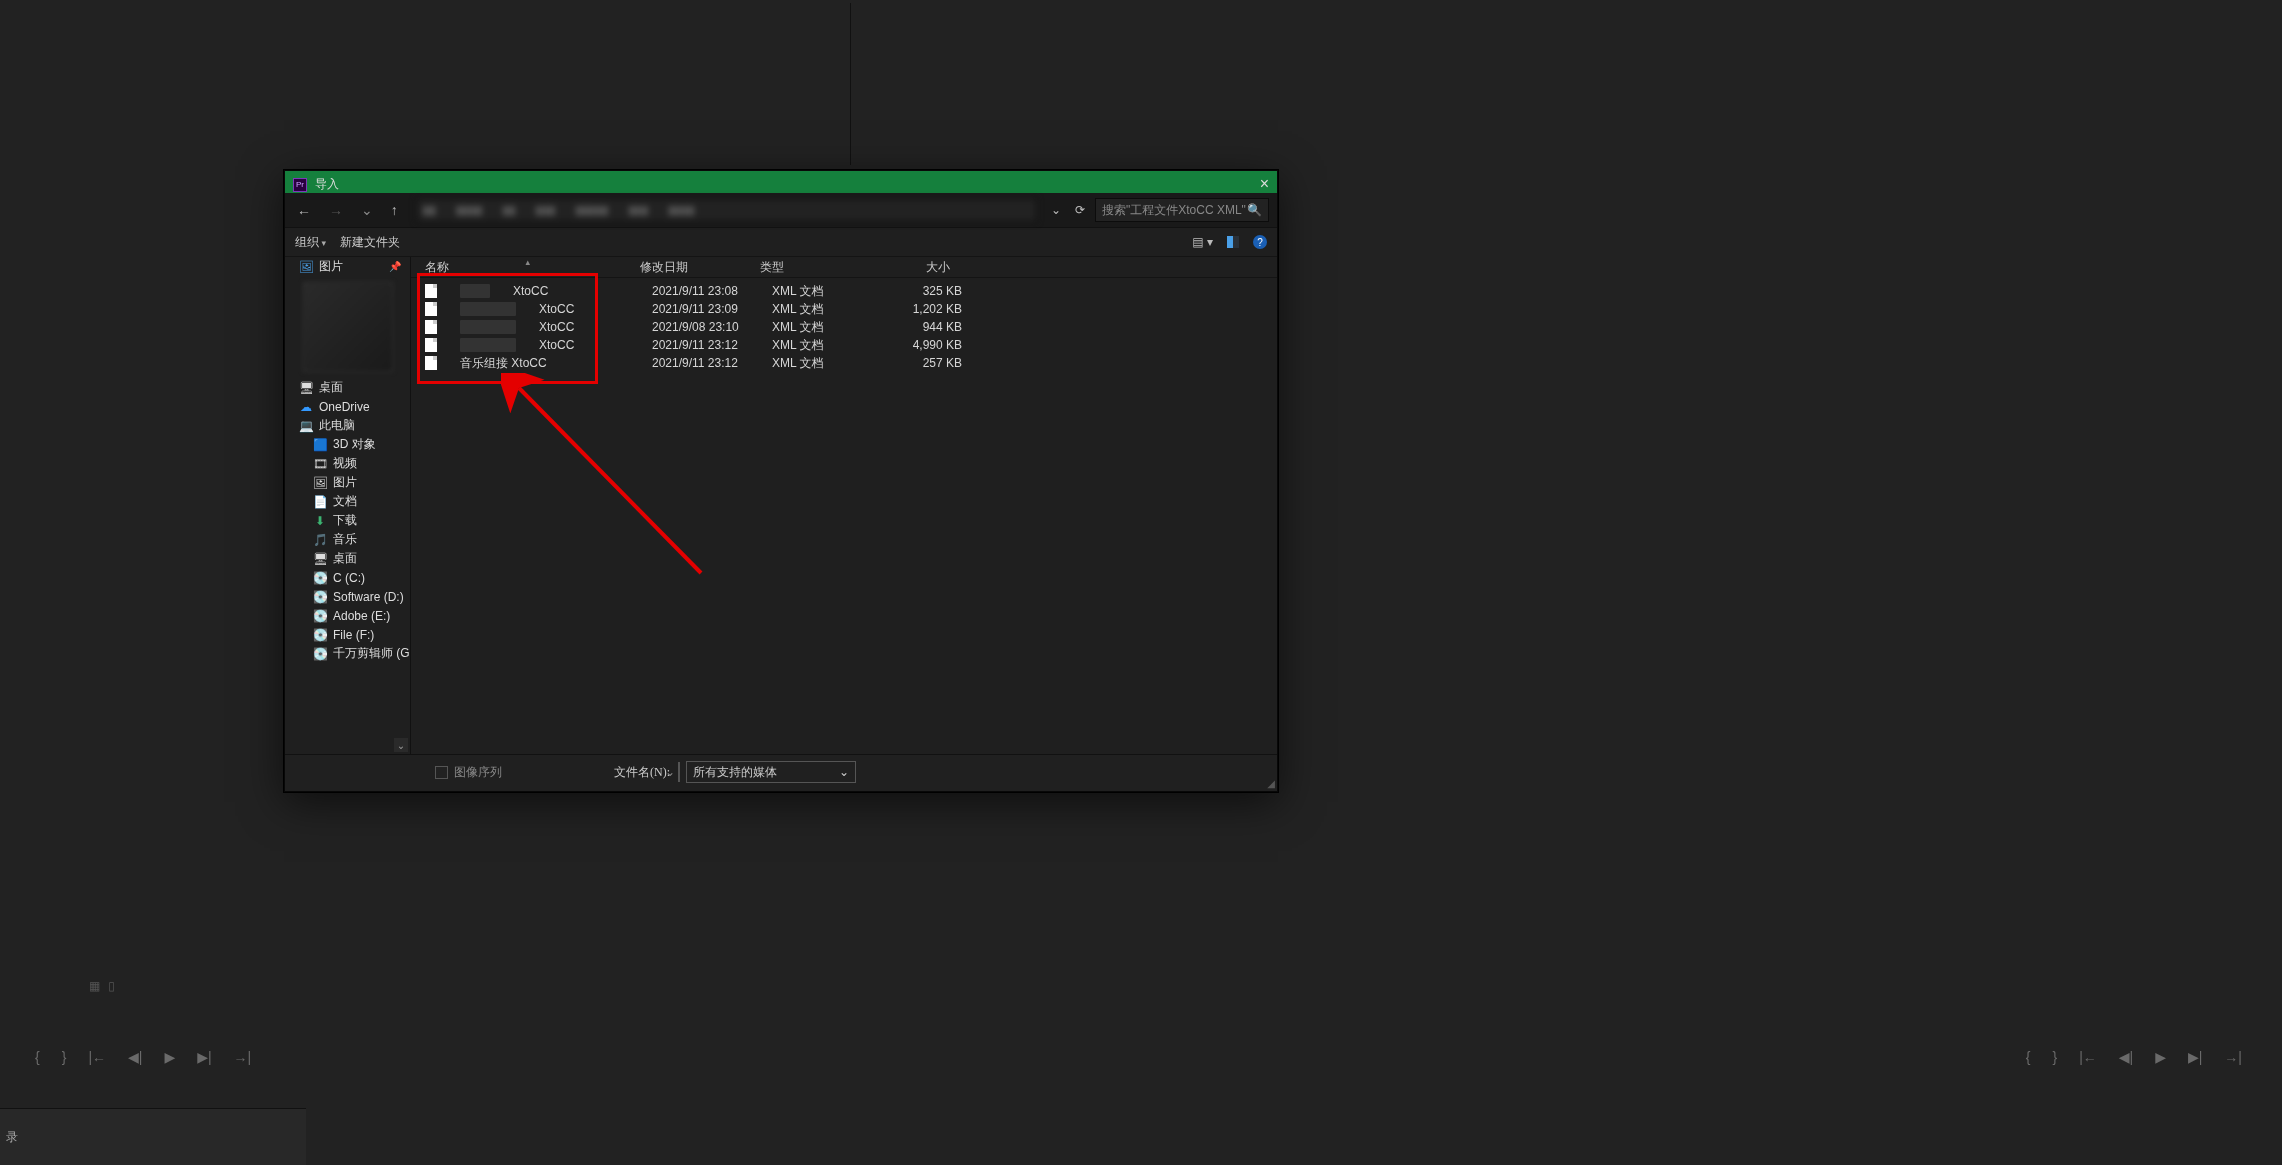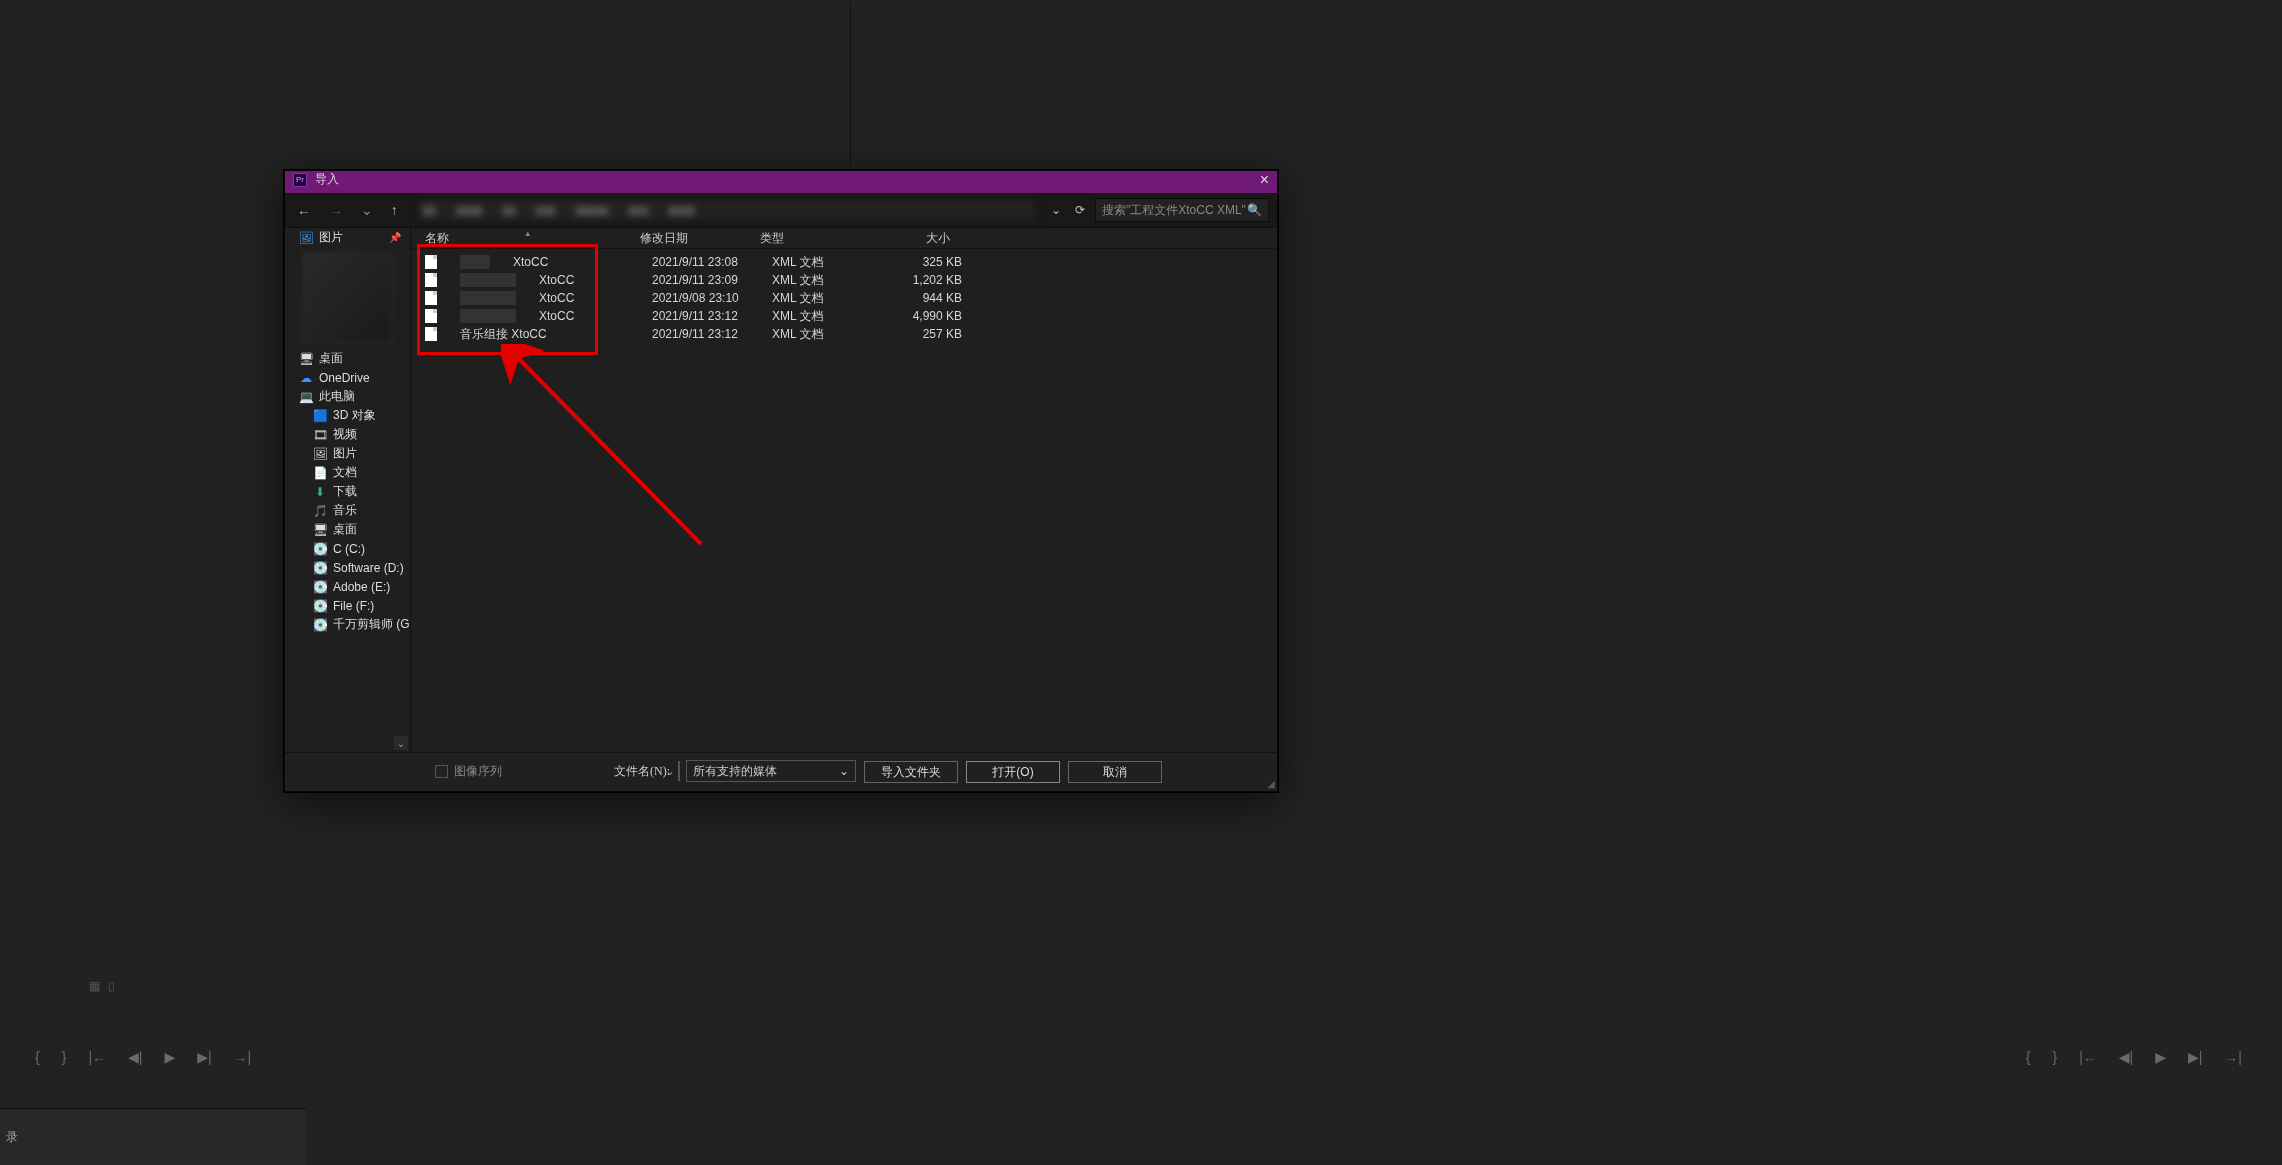--- a/index.html
+++ b/index.html
@@ -76,24 +76,24 @@
     top: 170px;
     width: 992px;
     height: 620px;
     background: #202020;
     border: 1px solid #080808;
     box-shadow: 0 0 0 1px #000, 0 10px 40px rgba(0,0,0,.6);
     display: flex;
     flex-direction: column;
   }
   .dlg-title {
-    background:#701a75;
+    background:#15803d;
     height:22px;
     display:flex;
-    align-items:flex-start;
+    align-items:flex-end;
     padding:0 8px;
     justify-content:space-between;
     color:#ddd;
     font-size:12px;
   }
   .dlg-title .left {display:flex;gap:8px;align-items:center;}
   .dlg-title .pr {
     width:12px;height:12px;background:#2a0040;border:1px solid #7a3ab8;
     font-size:8px;display:flex;align-items:center;justify-content:center;color:#c9a0ff;
   }
@@ -301,20 +301,31 @@
       <div class="path-actions">
         <span>⌄</span>
         <span>⟳</span>
       </div>
       <div class="searchbox">
         <span>搜索"工程文件XtoCC XML"</span>
         <span>🔍</span>
       </div>
     </div>
 
+    <div class="toolbar">
+      <div class="left">
+        <span class="drop">组织</span>
+        <span>新建文件夹</span>
+      </div>
+      <div class="right">
+        <span>▤ ▾</span>
+        <span style="width:12px;height:12px;background:linear-gradient(90deg,#4aa0e8 50%,#293038 50%);display:inline-block;"></span>
+        <span class="help-circle">?</span>
+      </div>
+    </div>
 
     <div class="body">
 
       <div class="sidebar">
         <div class="sidebar-inner">
           <div class="sb-item">
             <span class="ico" style="color:#4aa0e8;">🖼</span>
             <span>图片</span>
             <span class="pin">📌</span>
           </div>
@@ -468,22 +479,17 @@
       <div class="fn-row">
         <div class="fn-label">文件名(N):</div>
         <div class="fn-input" style="position:relative;">
           <span style="position:absolute;right:4px;top:2px;color:#888;">⌄</span>
         </div>
         <div class="filter-select">
           <span>所有支持的媒体</span>
           <span>⌄</span>
         </div>
       </div>
-      <div class="btn-row">
-        <div class="btn">导入文件夹</div>
-        <div class="btn primary">打开(O)</div>
-        <div class="btn">取消</div>
-      </div>
       <div class="resize-grip">◢</div>
     </div>
 
   </div>
 </div>
 
 </body></html>

